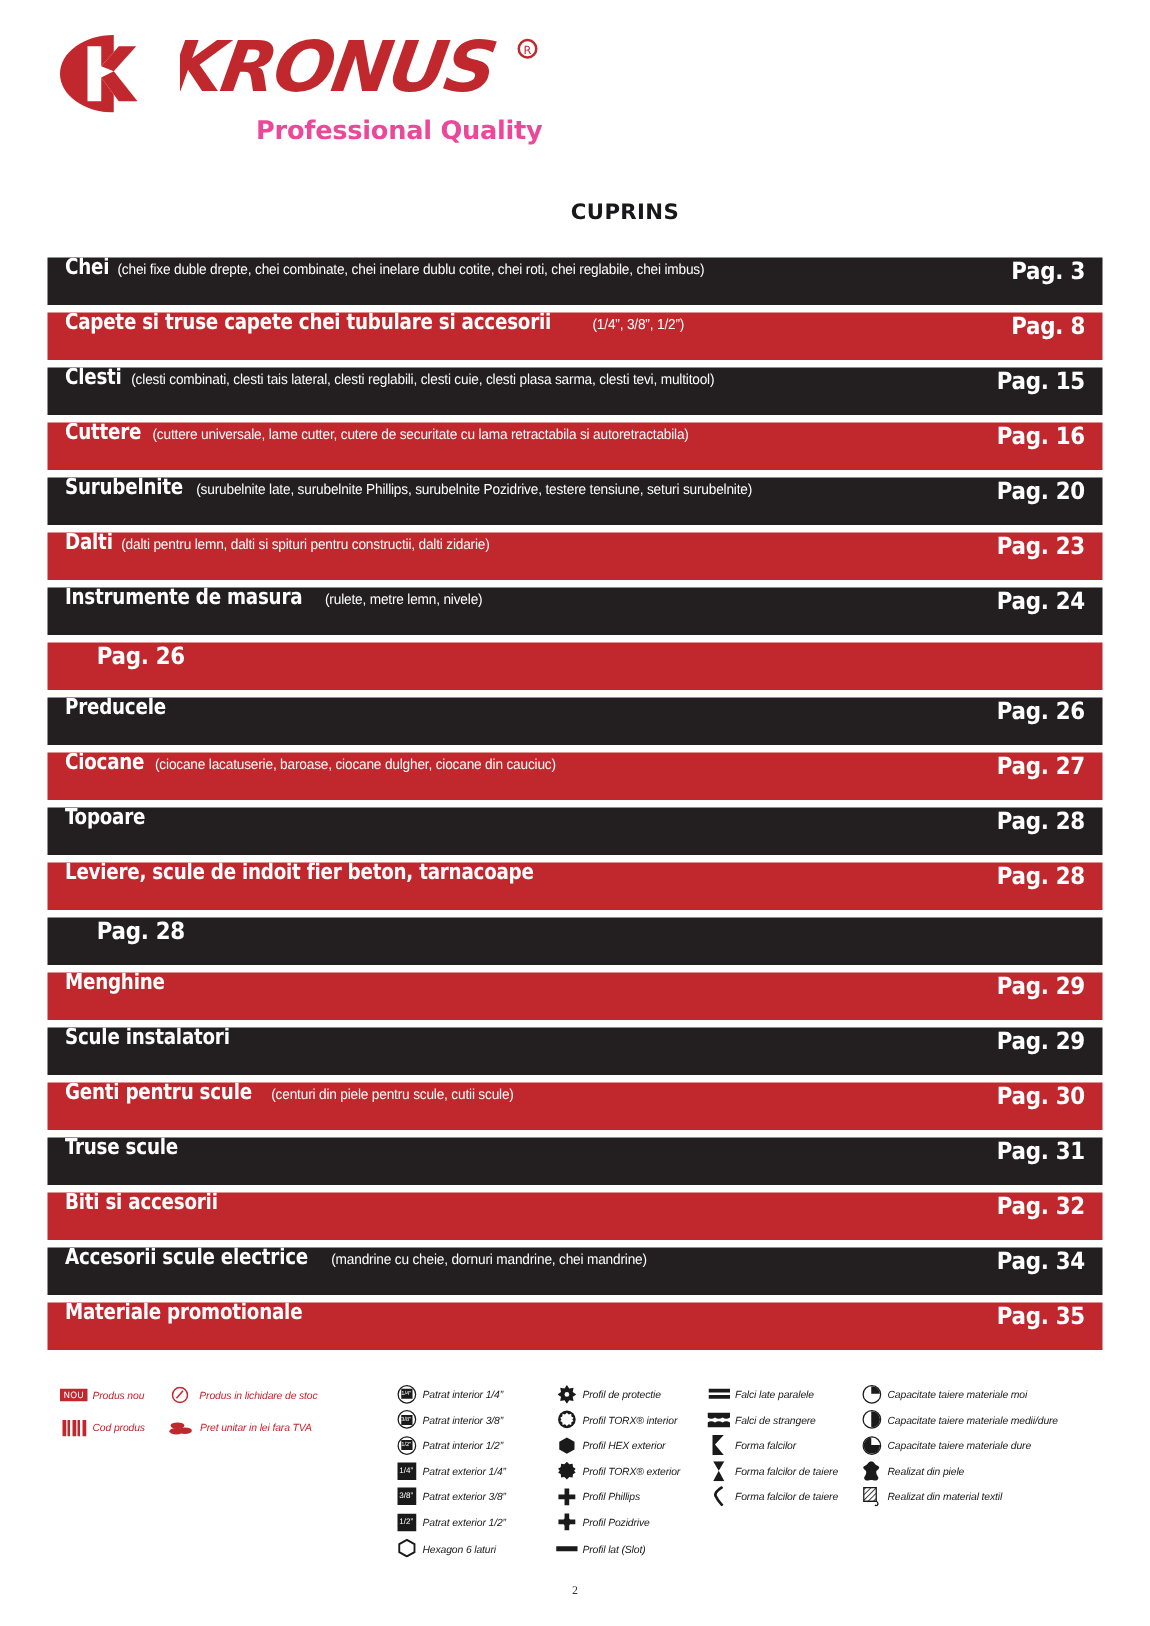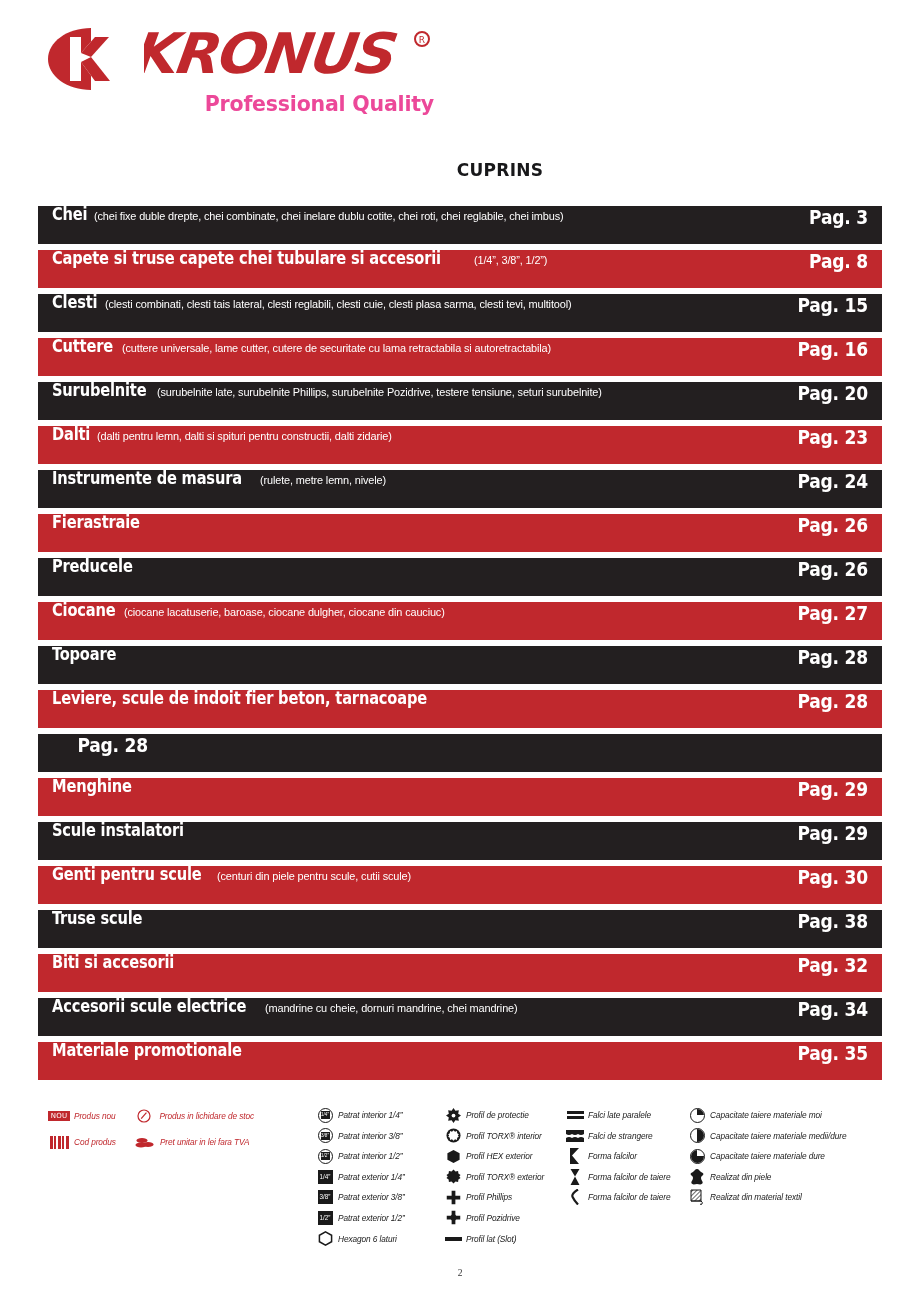--- a/index.html
+++ b/index.html
@@ -292,23 +292,20 @@
   </div>
 
   <div class="toc-row dark">
     <div class="toc-label">
       <span class="toc-title">Instrumente de masura</span><span class="toc-sub">(rulete, metre lemn, nivele)</span>
     </div>
     <div class="toc-page">Pag. 24</div>
   </div>
 
   <div class="toc-row red">
-    <div class="toc-label">
-      <span class="toc-title">Fierastraie</span><span class="toc-sub"></span>
-    </div>
     <div class="toc-page">Pag. 26</div>
   </div>
 
   <div class="toc-row dark">
     <div class="toc-label">
       <span class="toc-title">Preducele</span><span class="toc-sub"></span>
     </div>
     <div class="toc-page">Pag. 26</div>
   </div>
 
@@ -355,21 +352,21 @@
     <div class="toc-label">
       <span class="toc-title">Genti pentru scule</span><span class="toc-sub">(centuri din piele pentru scule, cutii scule)</span>
     </div>
     <div class="toc-page">Pag. 30</div>
   </div>
 
   <div class="toc-row dark">
     <div class="toc-label">
       <span class="toc-title">Truse scule</span><span class="toc-sub"></span>
     </div>
-    <div class="toc-page">Pag. 38</div>
+    <div class="toc-page">Pag. 31</div>
   </div>
 
   <div class="toc-row red">
     <div class="toc-label">
       <span class="toc-title">Biti si accesorii</span><span class="toc-sub"></span>
     </div>
     <div class="toc-page">Pag. 32</div>
   </div>
 
   <div class="toc-row dark">

